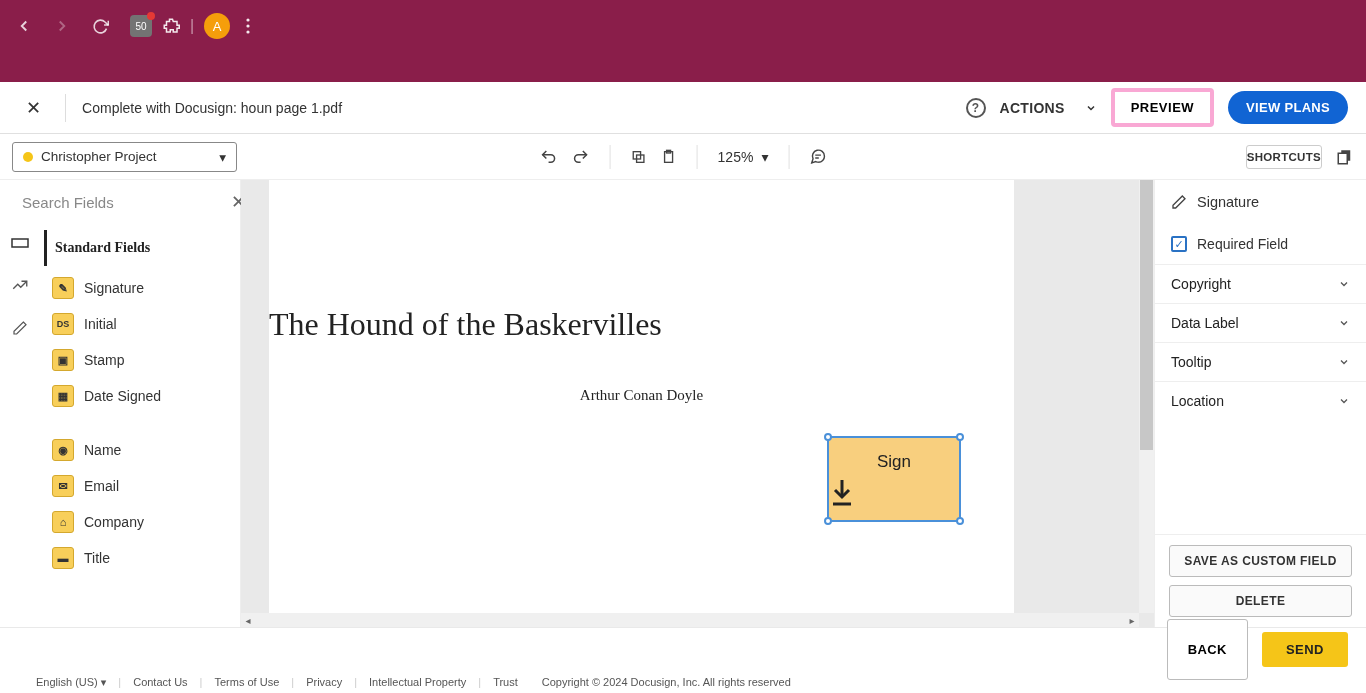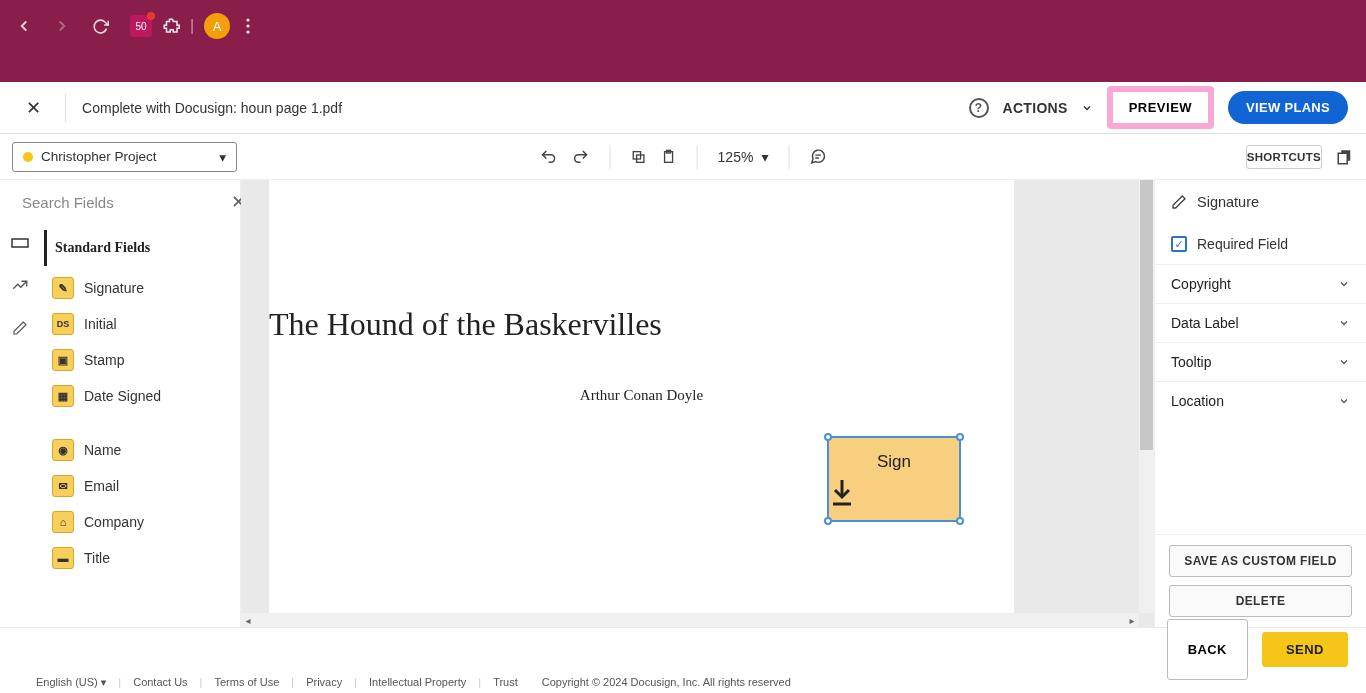--- a/index.html
+++ b/index.html
@@ -6,36 +6,36 @@
 body { width: 1366px; height: 693px; overflow: hidden; background: #fff; }
 
 
 .browser-bar { height: 52px; background: #8a1e4a; display: flex; align-items: center; padding: 0 8px; gap: 6px; }
 .browser-btn { width: 32px; height: 32px; border-radius: 50%; display: flex; align-items:center; justify-content:center; color: rgba(255,255,255,0.8); cursor:pointer; }
 .browser-btn.disabled { opacity: 0.4; }
 .url-bar { flex: 1; height: 34px; background: #6f1a3d; border-radius: 17px; display: flex; align-items: center; padding: 0 12px; gap: 10px; color: #fff; font-size: 14px; margin: 0 8px; }
 .url-bar .domainpart { color: #fff; }
 .url-bar .pathpart { color: rgba(255,255,255,0.75); }
 .ext-icons { display:flex; align-items:center; gap:10px; margin-left:8px; }
-.ext-badge { width:22px; height:22px; background:#be185d; border-radius:4px; color:#fff; font-size:10px; display:flex; align-items:center; justify-content:center; position:relative; }
+.ext-badge { width:22px; height:22px; background:#737373; border-radius:4px; color:#fff; font-size:10px; display:flex; align-items:center; justify-content:center; position:relative; }
 .ext-badge::before { content:''; position:absolute; top:-3px; right:-3px; width:8px; height:8px; border-radius:50%; background:#e53935; }
 .puzzle { color: rgba(255,255,255,0.9); }
 .avatar-chrome { width:26px; height:26px; border-radius:50%; background:#f59e0b; color:#fff; display:flex; align-items:center; justify-content:center; font-size:13px; font-weight:500; }
 .kebab { color: rgba(255,255,255,0.9); padding:0 6px; }
 .browser-spacer { height: 30px; background: #8a1e4a; }
 
 
 .app-header { height: 52px; border-bottom: 1px solid #e0e0e0; display:flex; align-items:center; padding: 0 18px; gap:16px; background:#fff; }
 .close-x { font-size: 18px; color:#333; cursor:pointer; padding:4px 8px; }
 .vdiv { width:1px; height:28px; background:#ddd; }
 .doc-title { font-size: 14px; color:#333; }
 .app-header-right { margin-left:auto; display:flex; align-items:center; gap:14px; }
 .help-icon { width:20px; height:20px; border:2px solid #555; border-radius:50%; display:flex; align-items:center; justify-content:center; font-size:12px; color:#555; font-weight:bold; }
-.actions-btn { display:flex; align-items:center; gap:13px; font-size:14px; font-weight:600; color:#333; cursor:pointer; letter-spacing:0.3px;}
-.preview-btn { border:6px solid #f9a8d4; padding:8px 16px; border-radius:4px; font-size:13px; font-weight:600; letter-spacing:0.5px; cursor:pointer; background:#fff; }
+.actions-btn { display:flex; align-items:center; gap:20px; font-size:14px; font-weight:600; color:#333; cursor:pointer; letter-spacing:0.3px;}
+.preview-btn { border:4px solid #f9a8d4; padding:8px 16px; border-radius:4px; font-size:13px; font-weight:600; letter-spacing:0.5px; cursor:pointer; background:#fff; }
 .view-plans { background:#1164d3; color:#fff; border:none; padding:9px 18px; border-radius:18px; font-size:13px; font-weight:700; letter-spacing:0.3px; cursor:pointer; }
 
 
 .toolbar { height: 46px; border-bottom: 1px solid #eee; display:flex; align-items:center; padding:0 12px; background:#fff; }
 .recip-select { border:1px solid #888; border-radius:3px; height:30px; width:225px; display:flex; align-items:center; padding:0 10px; gap:8px; font-size:13.5px; color:#333; cursor:pointer; position:relative; }
 .recip-select .dot { width:10px; height:10px; border-radius:50%; background:#f5c518; }
 .recip-select .caret { margin-left:auto; }
 .tool-center { position:absolute; left:50%; transform:translateX(-50%); display:flex; align-items:center; gap:0; }
 .tool-group { display:flex; align-items:center; gap:14px; padding:0 20px; }
 .tool-sep { width:1px; height:24px; background:#e0e0e0; }

